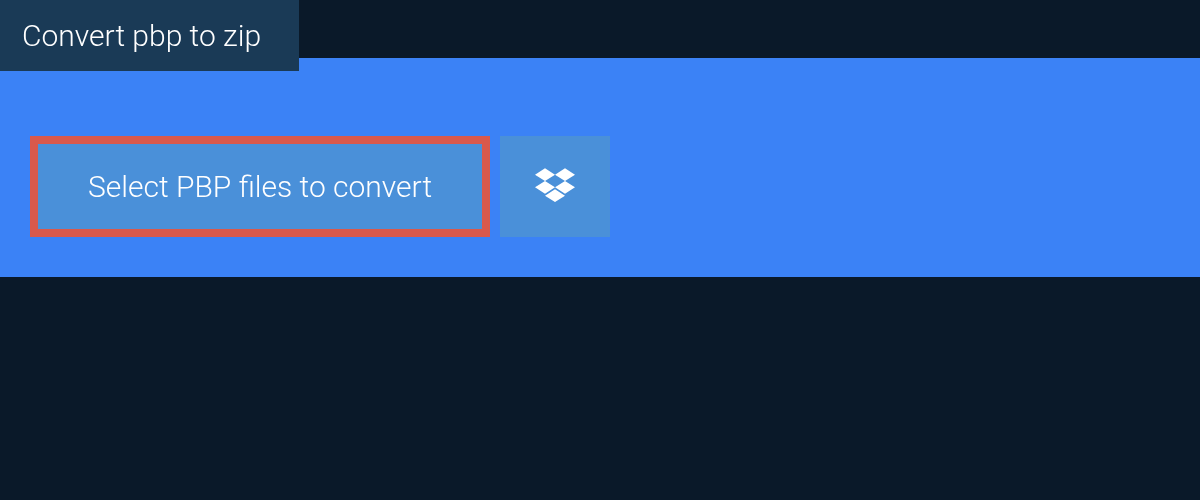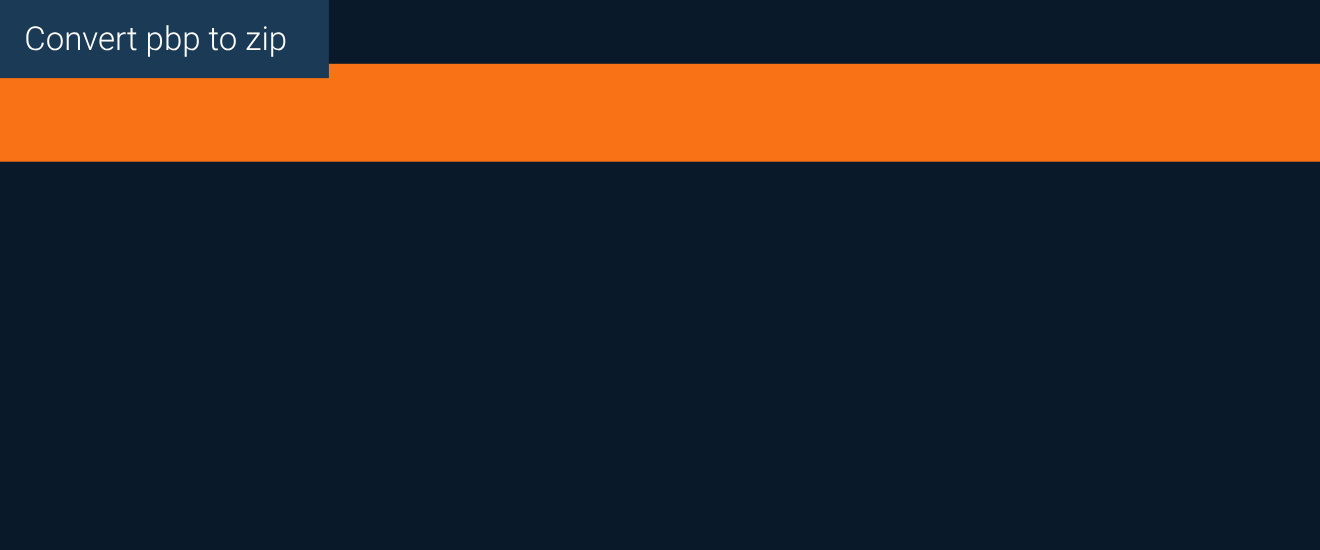--- a/index.html
+++ b/index.html
@@ -8,21 +8,21 @@
       box-sizing: border-box;
     }
     body {
       width: 1200px;
       height: 500px;
       background: #0a1929;
       font-family: -apple-system, BlinkMacSystemFont, "Segoe UI", Roboto, Helvetica, Arial, sans-serif;
       overflow: hidden;
     }
     .panel {
-      background: #f97316;
+      background: #3b82f6;
       width: 100%;
       padding-bottom: 40px;
       margin-top: 58px;
     }
     .tab {
       display: inline-block;
       background: #1a3a56;
       color: #ffffff;
       font-size: 30px;
       font-weight: 300;
@@ -64,13 +64,25 @@
       fill: #ffffff;
     }
   </style>
 </head>
 <body>
 
 <div class="panel">
   <div class="tab">
     <span>Convert pbp to zip</span>
   </div>
+  <div class="button-row">
+    <div class="select-button">
+      <span>Select PBP files to convert</span>
+    </div>
+    <div class="dropbox-button">
+      <span>
+        <svg viewBox="0 0 24 24" xmlns="http://www.w3.org/2000/svg">
+          <path d="M6 2 L12 5.8 L6 9.6 L0 5.8 Z M18 2 L24 5.8 L18 9.6 L12 5.8 Z M0 13.4 L6 9.6 L12 13.4 L6 17.2 Z M18 9.6 L24 13.4 L18 17.2 L12 13.4 Z M6 18.4 L12 14.6 L18 18.4 L12 22.2 Z"></path>
+        </svg>
+      </span>
+    </div>
+  </div>
 </div>
 
 </body></html>

